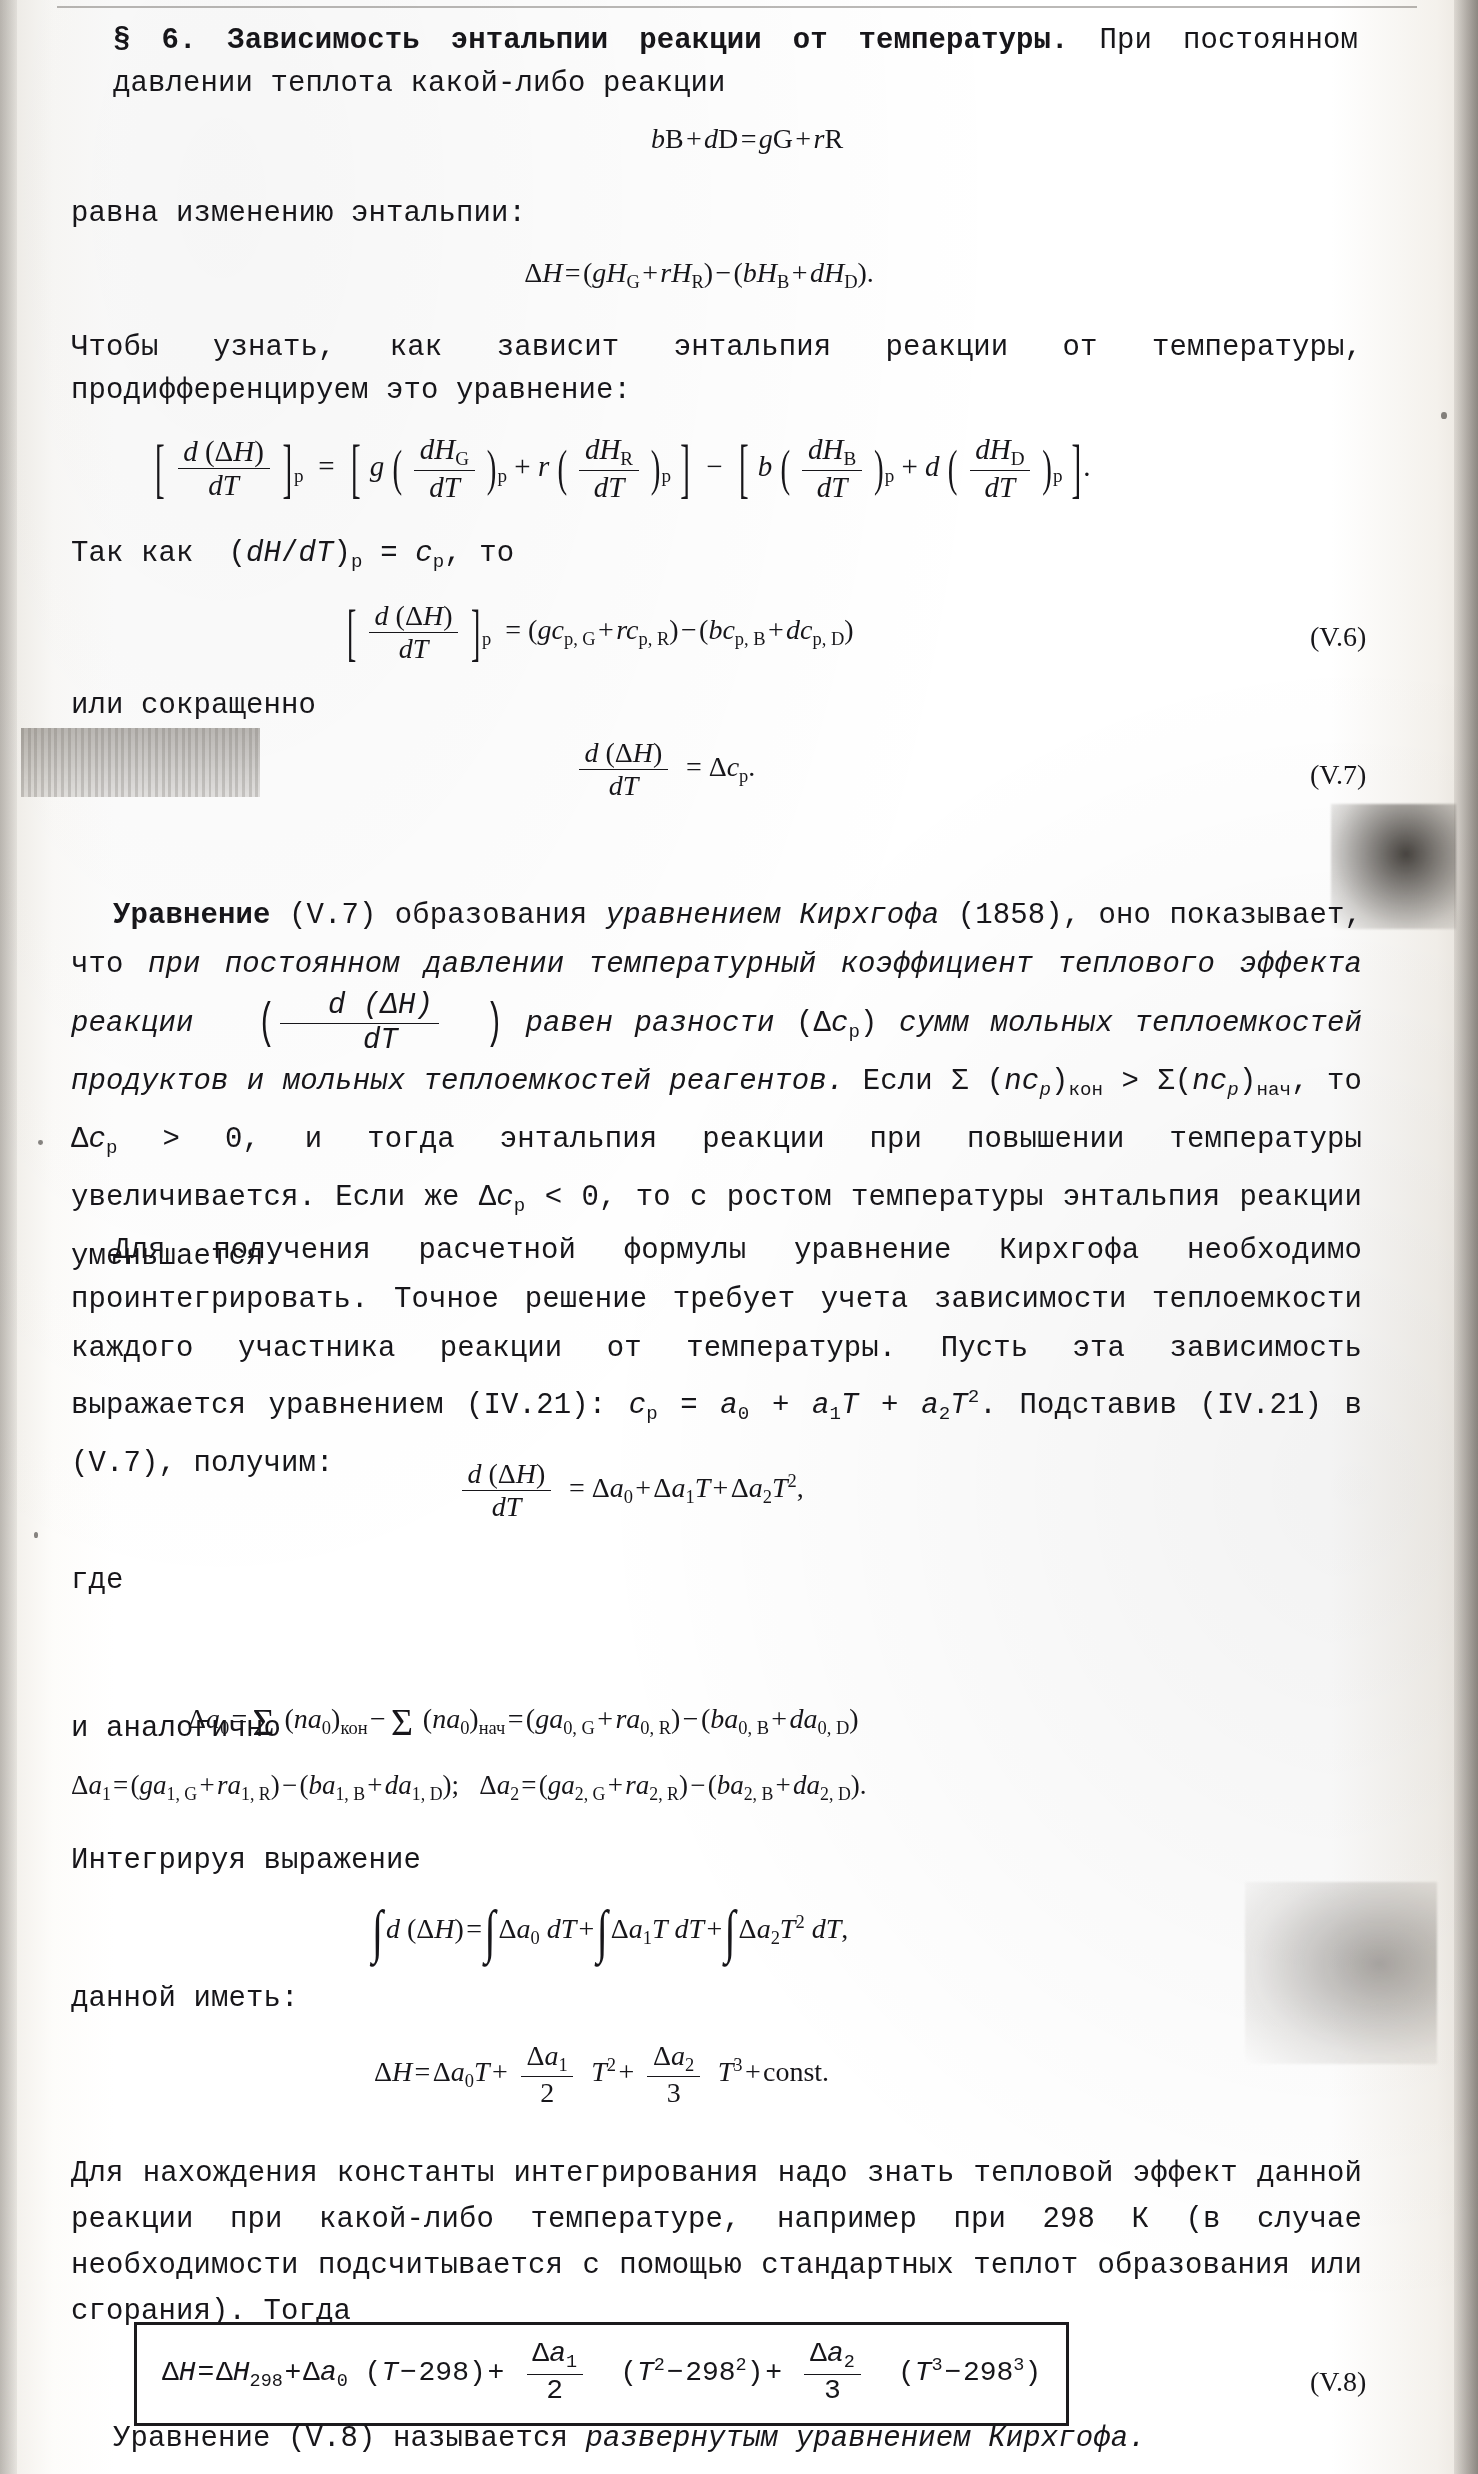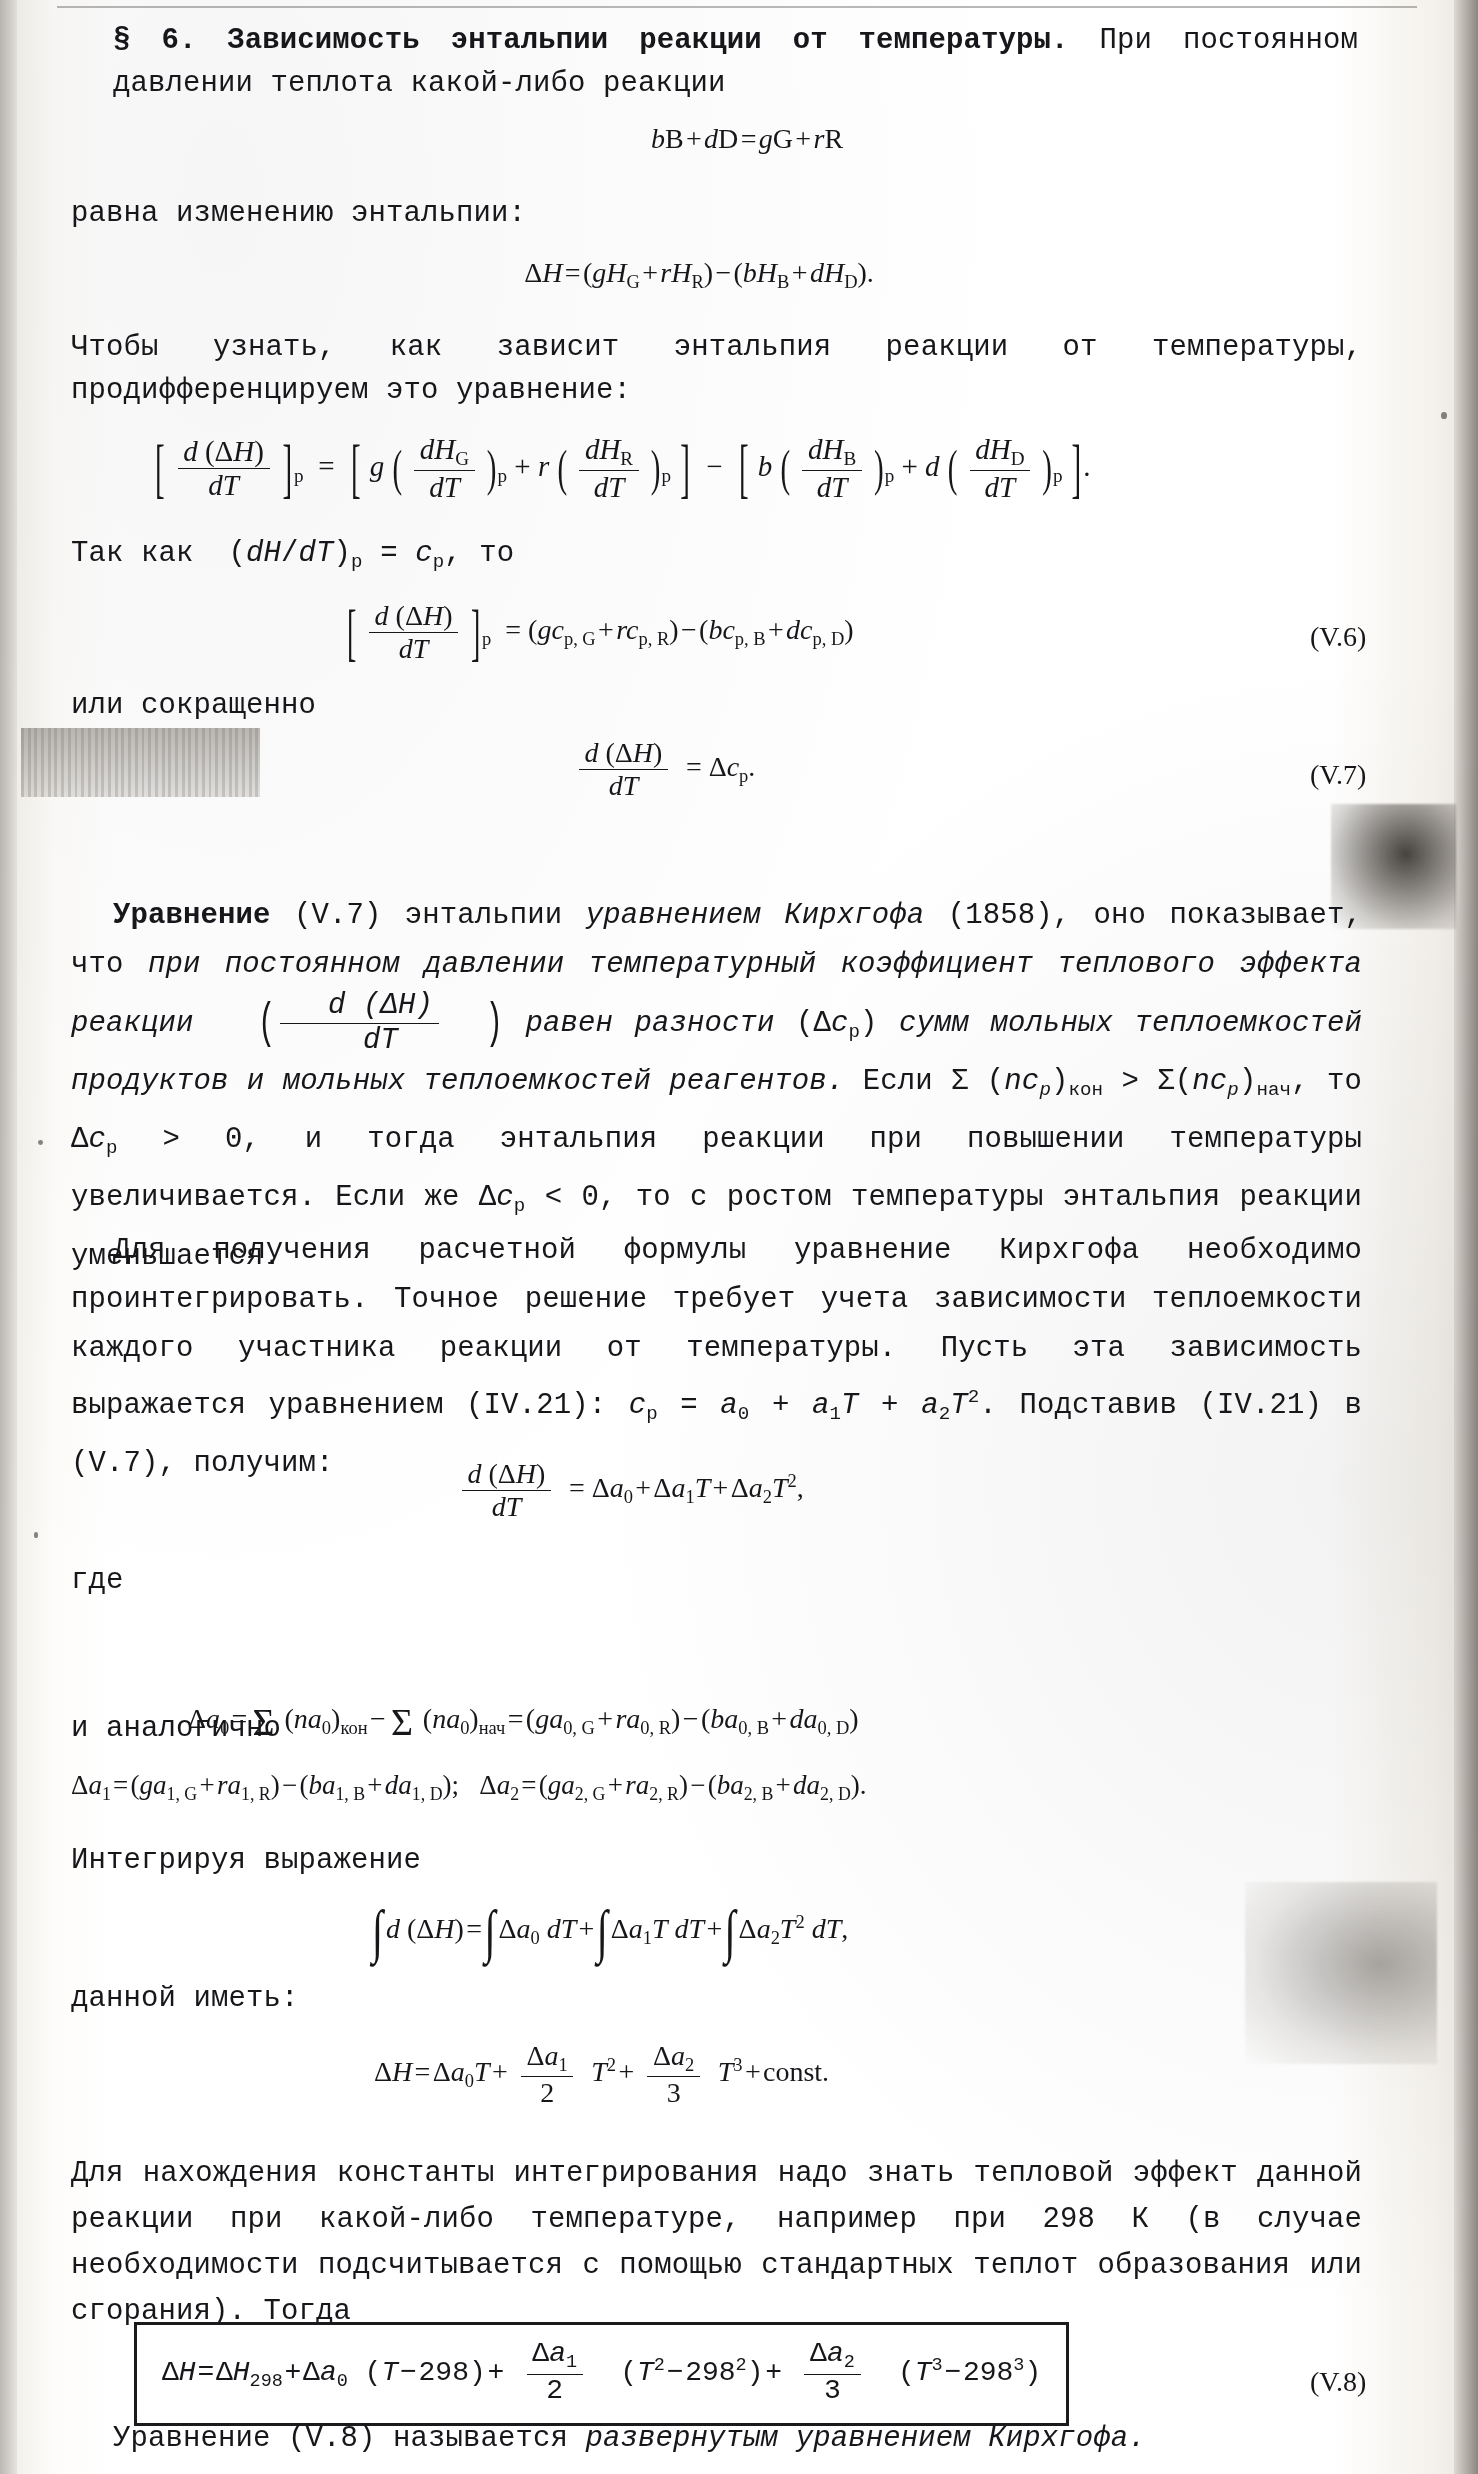--- a/index.html
+++ b/index.html
@@ -242,21 +242,21 @@
   <div class="formula" style="left:575px; top:737px;">
     <span>
       <span class="frac"><span class="num"><i>d</i> (Δ<i>H</i>)</span><span class="den"><i>dT</i></span></span>
       &nbsp;=&nbsp;Δ<i>c</i><span class="sub">p</span>.
     </span>
   </div>
   <div class="tag" style="left:1310px; top:759px;">(V.7)</div>
 
   <div class="para indent" style="left:71px; top:891px; width:1291px; line-height:49px;">
     <b>Уравнение</b>
-    <span>(V.7) энтальпии</span>
+    <span>(V.7) образования</span>
     <i>уравнением Кирхгофа</i>
     <span>(1858), оно показывает, что</span>
     <i>при постоянном давлении температурный коэффициент теплового эффекта реакции</i>
     <span class="mid-br">(</span><span class="frac" style="font-style:italic;"><span class="num"><i>d</i> (Δ<i>H</i>)</span><span class="den"><i>dT</i></span></span><span class="mid-br">)</span>
     <i>равен разности</i>
     <span>(Δ<i>c</i><span class="sub">p</span>)</span>
     <i>сумм мольных теплоемкостей продуктов и мольных теплоемкостей реагентов.</i>
     <span>
       Если Σ (<i>nc<span class="sub">p</span></i>)<span class="sub">кон</span> &gt; Σ(<i>nc<span class="sub">p</span></i>)<span class="sub">нач</span>, то Δ<i>c</i><span class="sub">p</span> &gt; 0, и тогда энтальпия реакции при повышении температуры увеличивается. Если же Δ<i>c</i><span class="sub">p</span> &lt; 0, то с ростом температуры энтальпия реакции уменьшается.
     </span>

